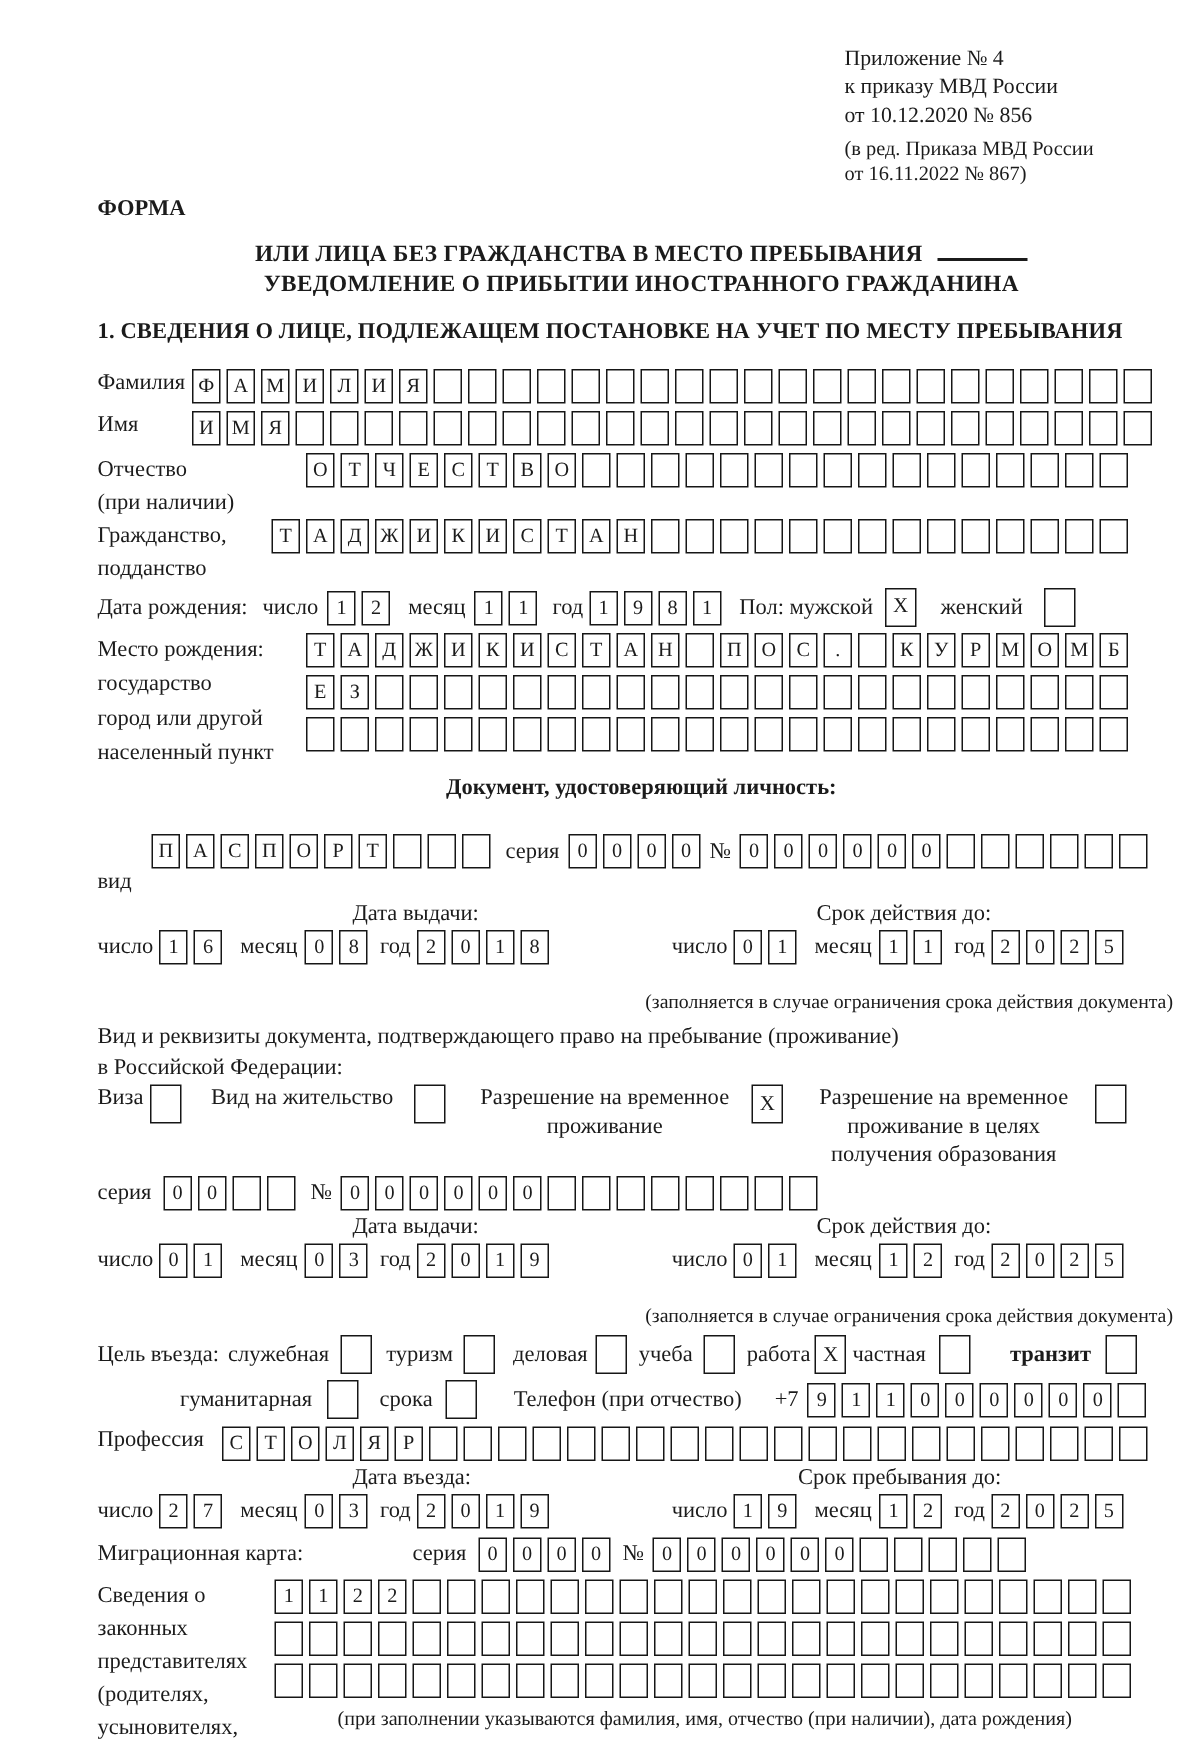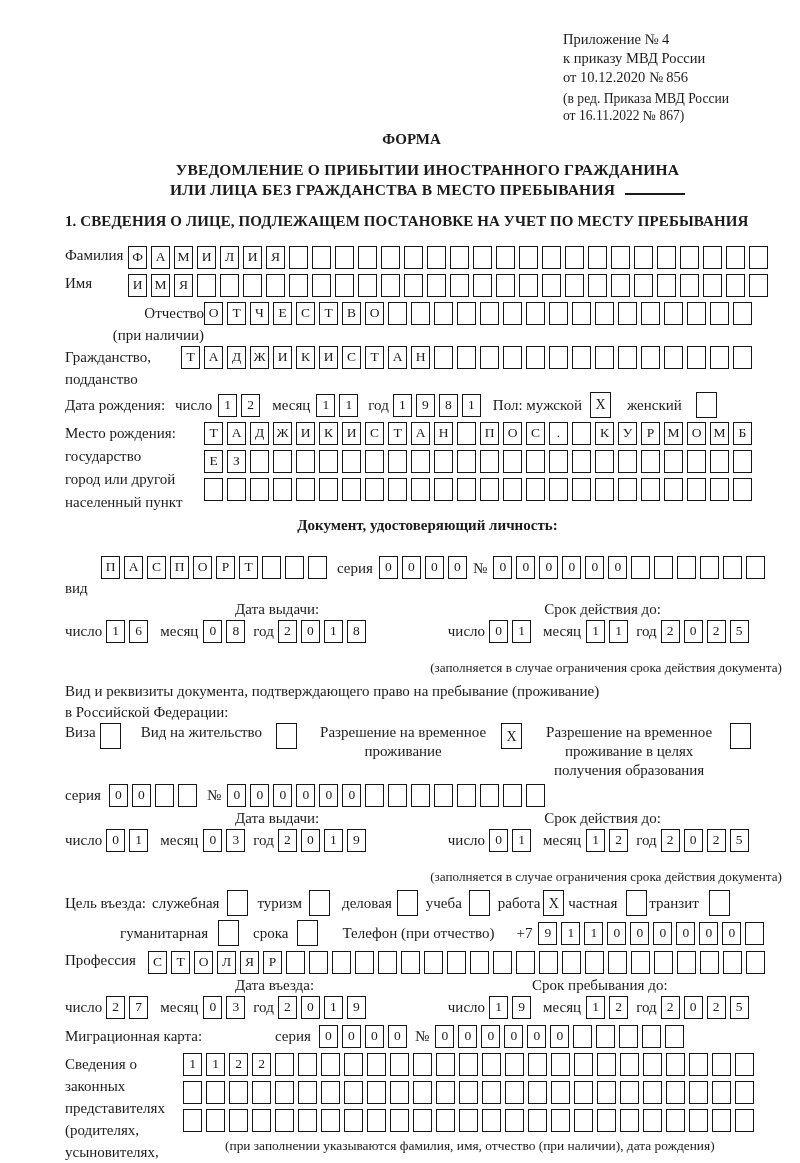--- a/index.html
+++ b/index.html
@@ -6,21 +6,21 @@
   .page{
     position:relative; width:800px; height:1163px; box-sizing:border-box;
     background:#fff; color:#1b1b1b; overflow:hidden;
     padding:30px 10px 0 65px;
     font-family:"Liberation Serif","DejaVu Serif",serif;
     font-size:15px; line-height:1.25;
   }
   
   .appendix{margin-left:498px; font-size:14.5px; line-height:19px;}
   .amendment{margin-left:498px; margin-top:3px; font-size:13.6px; line-height:17px;}
-  .form-label{margin-top:6px; text-align:center; padding-right:32px; font-weight:bold; font-size:15px; height:20px;}
+  .form-label{margin-top:6px; text-align:left; padding-right:32px; font-weight:bold; font-size:15px; height:20px;}
   
   .title{margin-top:10px; text-align:center; font-weight:bold; font-size:15.5px; line-height:20px; letter-spacing:.2px;}
   .title-underline{display:inline-block; width:60px; border-bottom:2px solid #1b1b1b; margin-left:10px; height:12px;}
   .section-heading{margin-top:12px; font-weight:bold; font-size:15px; letter-spacing:.1px; height:20px;}
   
   .row{display:flex; align-items:flex-start; white-space:nowrap;}
   .lbl{flex:0 0 auto;}
   .cells{display:flex; gap:4px; flex:0 0 auto;}
   .cell{
     box-sizing:border-box; flex:0 0 auto; width:19px; height:23px;
@@ -31,21 +31,21 @@
     box-sizing:border-box; flex:0 0 auto; width:21px; height:26px;
     border:1.8px solid #161616; display:flex; align-items:center; justify-content:center;
     font-size:14px;
   }
   .labelcol{flex:0 0 auto; display:flex; flex-direction:column;}
   .stackrows{display:flex; flex-direction:column;}
   .note{font-size:13.2px;}
   .center2{text-align:center; line-height:19px; white-space:normal;}
   
   .mt2{margin-top:2px;} .mt4{margin-top:4px;} .mt5{margin-top:5px;} .mt6{margin-top:6px;} .mt14{margin-top:14px;}
-  .lw-surname{width:63px;} .lw-patr{width:139px; line-height:22px;text-align:right;}
+  .lw-surname{width:63px;} .lw-patr{width:139px; line-height:22px;}
   .lw-cit{width:116px; line-height:22px;} .lw-birthplace{width:139px; line-height:23px;}
   .lw-prof{width:83px;} .lw-reps{width:118px; line-height:22px;}
   .doc-heading{text-align:center; font-weight:bold; margin-top:2px; height:20px;}
   .dates-headers{display:flex; margin-top:2px; height:18px;}
   .restriction{width:100%; text-align:right; padding-right:8px; box-sizing:border-box; margin-top:17px; height:16px;}
   .reps-caption{margin-top:6px; margin-left:42px; font-size:13.4px; white-space:nowrap;}
 </style>
 </head>
 <body>
 
@@ -56,22 +56,22 @@
     <div>к приказу МВД России</div>
     <div>от 10.12.2020 № 856</div>
   </div>
   <div class="amendment">
     <div>(в ред. Приказа МВД России</div>
     <div>от 16.11.2022 № 867)</div>
   </div>
   <div class="form-label">ФОРМА</div>
 
   <div class="title">
+    <div><span>ИЛИ ЛИЦА БЕЗ ГРАЖДАНСТВА В МЕСТО ПРЕБЫВАНИЯ</span><span class="title-underline"></span></div>
     <div>УВЕДОМЛЕНИЕ О ПРИБЫТИИ ИНОСТРАННОГО ГРАЖДАНИНА</div>
-    <div><span>ИЛИ ЛИЦА БЕЗ ГРАЖДАНСТВА В МЕСТО ПРЕБЫВАНИЯ</span><span class="title-underline"></span></div>
   </div>
 
   <div class="section-heading">1. СВЕДЕНИЯ О ЛИЦЕ, ПОДЛЕЖАЩЕМ ПОСТАНОВКЕ НА УЧЕТ ПО МЕСТУ ПРЕБЫВАНИЯ</div>
 
   <div class="row mt14">
     <span class="lbl lw-surname">Фамилия</span>
     <span class="cells">
         <span class="cell">Ф</span>
         <span class="cell">А</span>
         <span class="cell">М</span>
@@ -497,21 +497,21 @@
     <span class="lbl" style="margin-left:9px;">туризм</span>
     <span class="cbx" style="margin-left:7px;"></span>
     <span class="lbl" style="margin-left:12px;">деловая</span>
     <span class="cbx" style="margin-left:5px;"></span>
     <span class="lbl" style="margin-left:8px;">учеба</span>
     <span class="cbx" style="margin-left:7px;"></span>
     <span class="lbl" style="margin-left:8px;">работа</span>
     <span class="cbx" style="margin-left:3px;">X</span>
     <span class="lbl" style="margin-left:4px;">частная</span>
     <span class="cbx" style="margin-left:9px;"></span>
-    <span class="lbl" style="margin-left:2px;">транзит</span>
+    <span class="lbl" style="margin-left:26px;font-weight:bold;">транзит</span>
     <span class="cbx" style="margin-left:10px;"></span>
   </div>
 
   <div class="row mt4" style="align-items:center;">
     <span class="lbl" style="margin-left:55px;">гуманитарная</span>
     <span class="cbx" style="margin-left:10px;"></span>
     <span class="lbl" style="margin-left:14px;">срока</span>
     <span class="cbx" style="margin-left:9px;"></span>
     <span class="lbl" style="margin-left:24px;">Телефон (при отчество)</span>
     <span class="lbl" style="margin:0 6px 0 22px;">+7</span>

